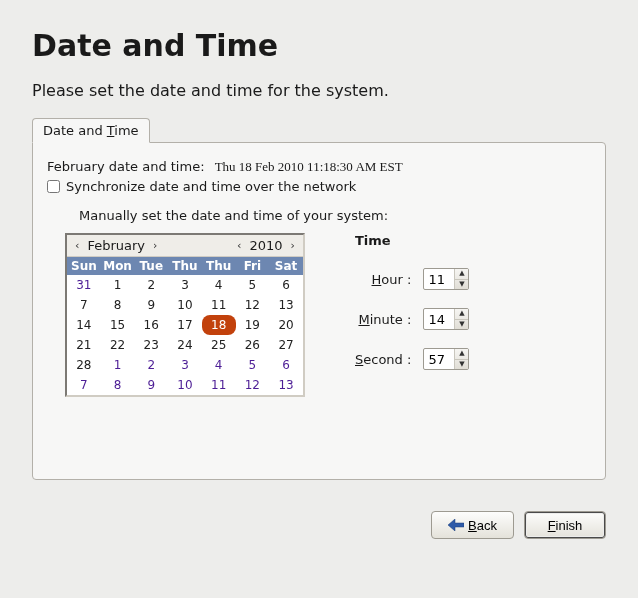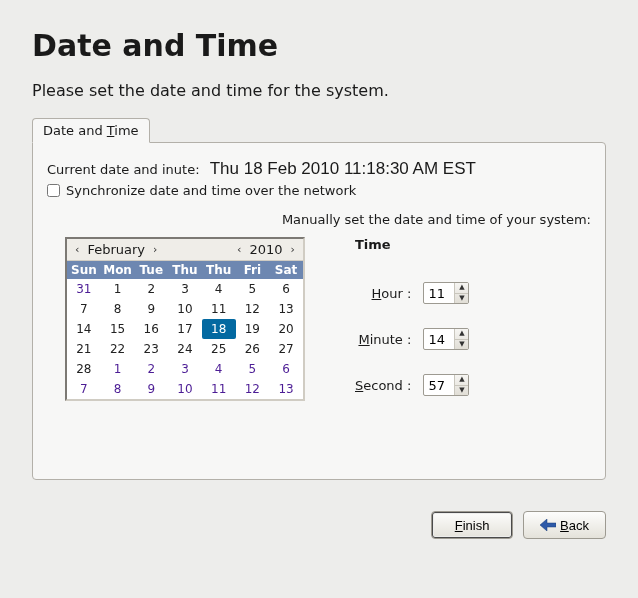--- a/index.html
+++ b/index.html
@@ -31,24 +31,24 @@
     border: 1px solid #b3b0a9;
     border-radius: 0 4px 4px 4px;
     background: #f7f7f6;
     padding: 12px 14px 16px 14px;
     margin-top: -1px;
     position: relative;
     z-index: 1;
     height: 338px;
   }
   .row { margin: 4px 0; }
-  .current { font-family: Liberation Sans, sans-serif; font-size: 17px; }
+  .current { font-family: Liberation Serif, serif; font-size: 13px; }
   .sync { display: flex; align-items: center; gap: 6px; }
   input[type=checkbox] { width: 13px; height: 13px; margin: 0; }
-  .manual { margin: 14px 0 10px 32px; text-align: right; }
+  .manual { margin: 14px 0 10px 32px; }
   .columns { display: flex; gap: 50px; padding: 0 0 0 18px; }
   .section-title { font-weight: bold; margin-bottom: 10px; }
   .underline { text-decoration: underline; }
 
   .calendar {
     border: 2px inset #d0ccc3;
     background: #fff;
     width: 240px;
   }
   .cal-header {
@@ -71,27 +71,27 @@
   }
   .cal-cell {
     text-align: center;
     padding: 3px 0;
     font-size: 12px;
     color: #222;
     cursor: pointer;
   }
   .cal-cell.other { color: #4c1d95; }
   .cal-cell.selected {
-    background: #0369a1;
+    background: #c2410c;
     color: #fff;
-    border-radius: 2px;
+    border-radius: 8px;
   }
 
   .time-col { padding-top: 0; }
-  .time-fields { display: grid; grid-template-columns: auto auto; gap: 24px 10px; align-items: center; margin-top: 30px; }
+  .time-fields { display: grid; grid-template-columns: auto auto; gap: 18px 10px; align-items: center; margin-top: 20px; }
   .time-label { text-align: right; padding-right: 2px; }
   .spinner {
     display: inline-flex; align-items: stretch;
     border: 1px solid #9d9a91;
     background: #fff;
     height: 22px;
     border-radius: 2px;
   }
   .spinner input {
     border: none; width: 30px; padding: 0 4px;
@@ -137,21 +137,21 @@
   <p class="intro">Please set the date and time for the system.</p>
 
   <div class="tab-strip">
     <div class="tab">
       <span>Date and <span class="underline">T</span>ime</span>
     </div>
   </div>
 
   <div class="panel">
     <div class="row">
-      <span>Current date and inute:</span>
+      <span>February date and time:</span>
       <span class="current" style="margin-left:6px;">Thu 18 Feb 2010 11:18:30 AM EST</span>
     </div>
     <div class="row sync">
       <input type="checkbox" style="">
       <label>Synchronize date and time over the network</label>
     </div>
     <div class="manual">Manually set the date and time of your system:</div>
 
     <div class="columns">
       <div>
@@ -267,22 +267,22 @@
                 <span>▼</span>
               </div>
           </div>
         </div>
       </div>
     </div>
   </div>
 </div>
 
 <div class="buttons">
-  <button class="btn default">
-    <span><span class="underline">F</span>inish</span>
-  </button>
   <button class="btn">
     <svg class="back-arrow" viewBox="0 0 16 12">
       <path d="M7 0 L0 6 L7 12 L7 8 L16 8 L16 4 L7 4 Z" fill="#2e5aa8" stroke="#1a3d78" stroke-width="0.5"></path>
     </svg>
     <span><span class="underline">B</span>ack</span>
   </button>
+  <button class="btn default">
+    <span><span class="underline">F</span>inish</span>
+  </button>
 </div>
 
 </body></html>

